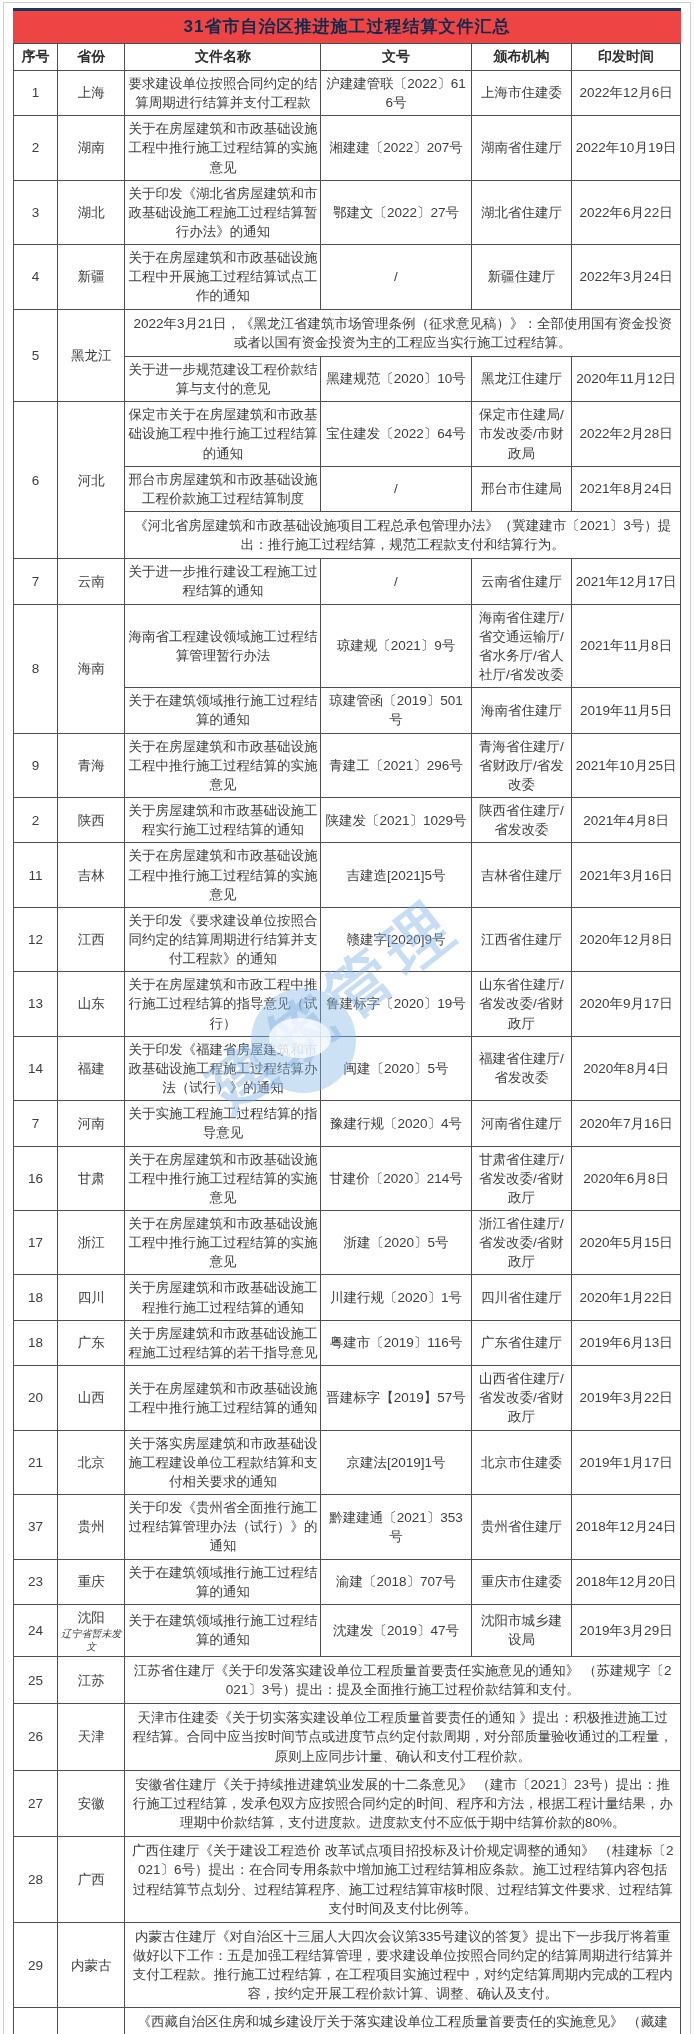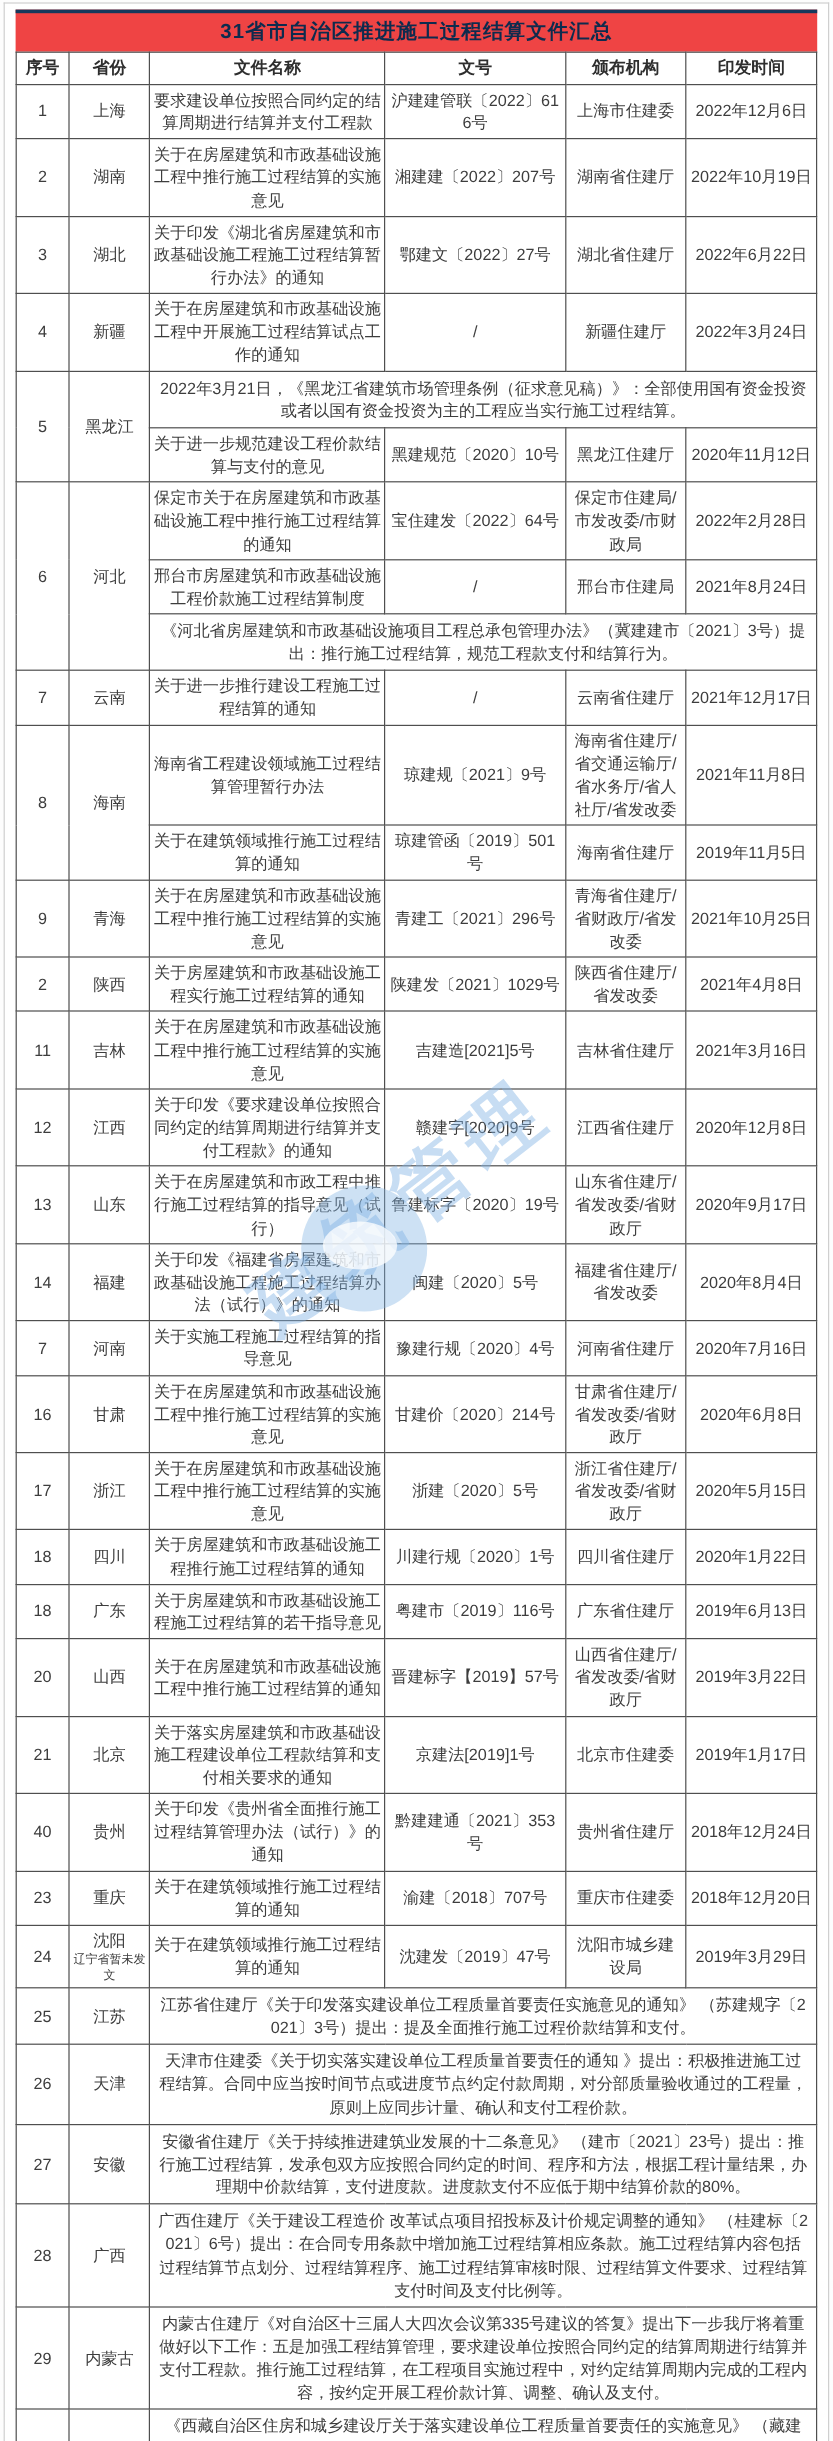--- a/index.html
+++ b/index.html
@@ -54,20 +54,21 @@
     padding: 3px 2px;
     color: #2e2e2e;
   }
   td.note-cell {
     text-align: center;
     padding: 4px 6px;
   }
   .prov-note {
     font-size: 10px;
     line-height: 1.3;
+    font-style: italic;
   }
   
   .watermark {
     position: absolute;
     left: 240px;
     top: 1040px;
     transform: rotate(-38deg);
     transform-origin: left bottom;
     font-size: 64px;
     font-weight: bold;
@@ -304,21 +305,21 @@
         </tr>
         <tr>
           <td rowspan="1">21</td>
           <td rowspan="1">北京</td>
           <td>关于落实房屋建筑和市政基础设施工程建设单位工程款结算和支付相关要求的通知</td>
           <td>京建法[2019]1号</td>
           <td>北京市住建委</td>
           <td>2019年1月17日</td>
         </tr>
         <tr>
-          <td rowspan="1">40</td>
+          <td rowspan="1">37</td>
           <td rowspan="1">贵州</td>
           <td>关于印发《贵州省全面推行施工过程结算管理办法（试行）》的通知</td>
           <td>黔建建通〔2021〕353号</td>
           <td>贵州省住建厅</td>
           <td>2018年12月24日</td>
         </tr>
         <tr>
           <td rowspan="1">23</td>
           <td rowspan="1">重庆</td>
           <td>关于在建筑领域推行施工过程结算的通知</td>

